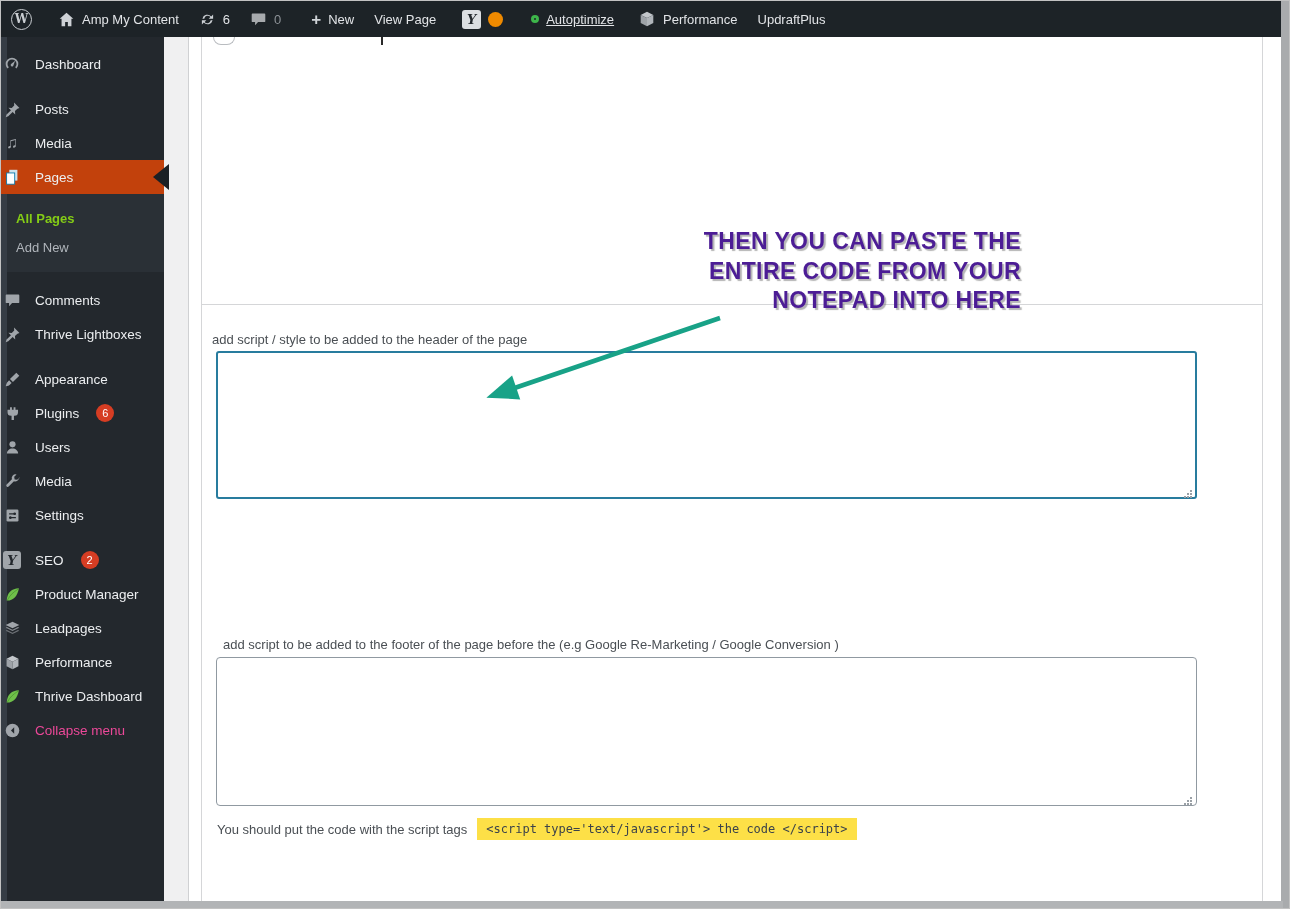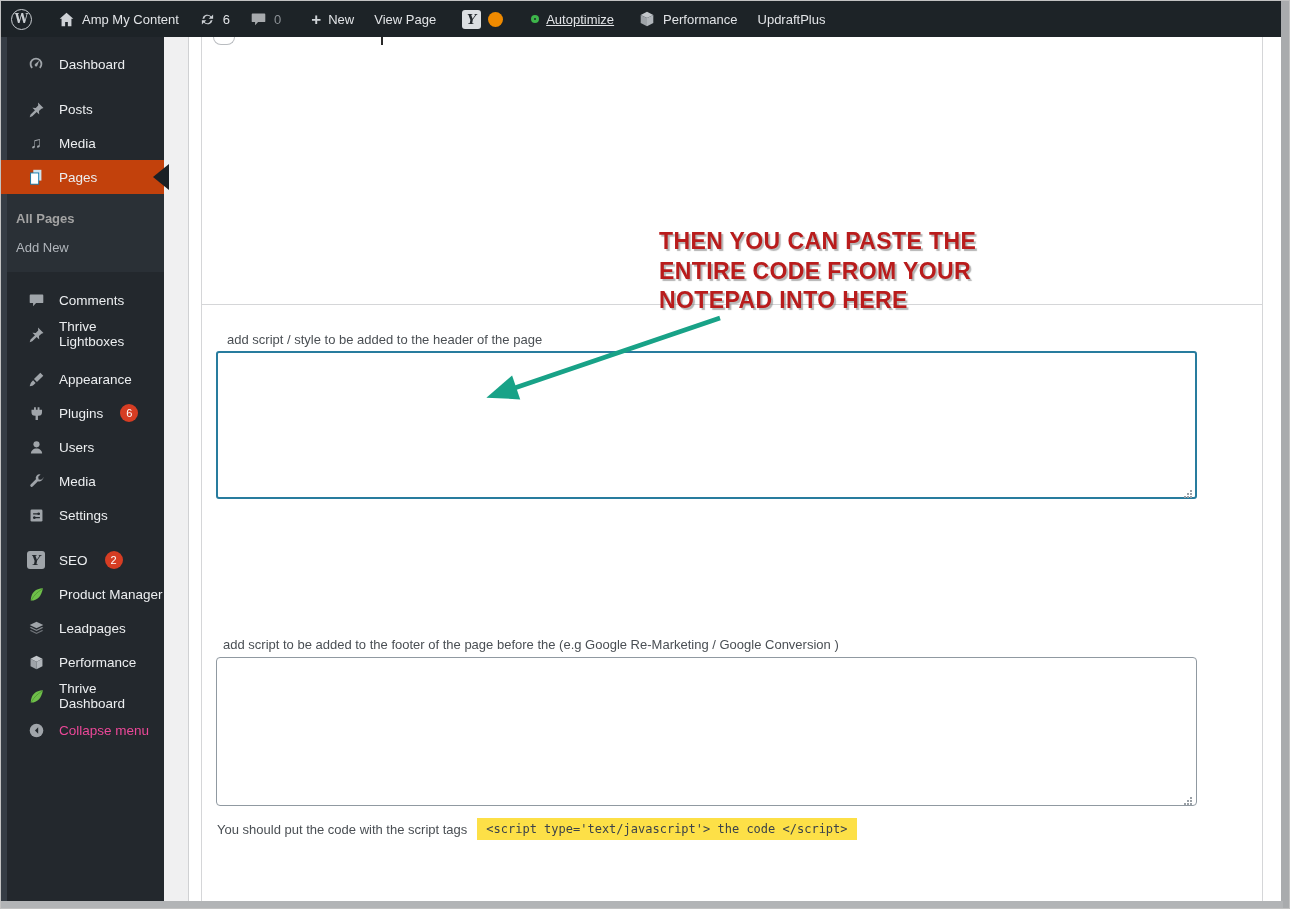--- a/index.html
+++ b/index.html
@@ -26,71 +26,71 @@
 
   
   .scroll-right { position:absolute; top:0; right:0; width:8px; height:909px; background:#a9abad; z-index:40; }
   .scroll-bottom { position:absolute; bottom:0; left:0; height:7px; width:1282px; background:#b2b4b6; z-index:40; }
 
   
   .sidebar { position:absolute; top:36px; left:0; bottom:7px; width:163px;
              background:#23282d; z-index:20; color:#eceef0; }
   .sidebar-edge { position:absolute; left:0; top:0; bottom:0; width:6px; background:#363d45; }
   .menu-item { position:relative; height:34px; display:flex; align-items:center;
-               padding-left:25px; gap:13px; font-size:13.5px; cursor:pointer; }
+               padding-left:1px; gap:13px; font-size:13.5px; cursor:pointer; }
   .menu-item .mi-icon { width:20px; height:20px; display:flex; align-items:center;
                         justify-content:center; color:#a0a5aa; font-size:16px; flex:0 0 20px; }
   .gap-top { margin-top:11px; }
   .first-gap { margin-top:10px; }
   .menu-item.active { background:#c2410c; }
   .menu-arrow { position:absolute; left:152px; top:50%; margin-top:-13px; width:0; height:0;
                 border-top:13px solid transparent; border-bottom:13px solid transparent;
                 border-right:16px solid #1b2025; z-index:25; }
   .submenu { background:#2a3036; padding:10px 0 10px 0; }
   .submenu-item { height:29px; display:flex; align-items:center; padding-left:15px;
                   font-size:13px; color:#b0b5bb; cursor:pointer; }
-  .submenu-item.current { color:#a3a3a3; font-weight:bold;align-items:center; }
+  .submenu-item.current { color:#84cc16; font-weight:bold;align-items:center; }
   .badge { min-width:18px; height:18px; border-radius:9px; background:#d63d23; color:#fff;
            font-size:11px; display:flex; align-items:center; justify-content:center;
            padding:0 5px; margin-left:4px; }
   .yoast-side { width:18px; height:18px; border-radius:3px; background:#a0a5aa; color:#23282d;
                 font-weight:bold; font-style:italic; font-size:13px; display:flex;
                 align-items:center; justify-content:center; font-family:"DejaVu Serif", serif; }
   .muted-label { color:#ec4899; }
 
   
   .content { position:absolute; left:163px; top:36px; right:8px; bottom:7px;
              background:#f0f0f1; overflow:hidden; }
   .panel { position:absolute; left:24px; top:0; right:0; bottom:0; background:#fff;
            border-left:1px solid #d0d1d3; }
   .box { position:absolute; background:#fff; border:1px solid #d5d6d8; }
   .box1 { left:12px; right:18px; top:-6px; height:288px; border-top:none; }
   .box2 { left:12px; right:18px; top:267px; bottom:-6px; border-bottom:none; }
 
   .field-label { position:absolute; font-size:13px; color:#4a4f54; white-space:nowrap; }
-  .lbl-header { left:25px; top:27px;text-align:center; }
+  .lbl-header { left:10px; top:27px;text-align:center; }
   .lbl-footer { left:21px; top:332px; }
 
   .ta-wrap { position:absolute; left:14px; width:981px; }
   .ta-header-wrap { top:46px; height:148px; }
   .ta-footer-wrap { top:352px; height:149px; }
   textarea { width:100%; height:100%; resize:none; background:#fff; outline:none;
              font-family:"DejaVu Sans Mono", monospace; font-size:13px; padding:6px; }
   .ta-header { border:2px solid #287c9e; border-radius:3px; }
   .ta-footer { border:1px solid #9099a1; border-radius:4px; }
   .grip { position:absolute; right:4px; bottom:4px; width:10px; height:10px; cursor:nwse-resize; }
 
   .hint-row { position:absolute; left:15px; top:513px; display:flex; align-items:center;
               font-size:13px; color:#4a4f54; white-space:nowrap; }
   .hint-code { margin-left:10px; background:#fde047; padding:4px 9px;
                font-family:"DejaVu Sans Mono", monospace; font-size:12px; color:#3c434a; }
 
   
-  .annotation { position:absolute; left:495px; top:190px; width:362px; text-align:left;
-                z-index:9; color:#b91c1c; font-weight:800; font-size:23px; line-height:29.5px;
+  .annotation { position:absolute; left:495px; top:190px; width:362px; text-align:right;
+                z-index:9; color:#4c1d95; font-weight:800; font-size:23px; line-height:29.5px;
                 letter-spacing:0.4px; text-shadow:2px 2px 1px rgba(120,120,120,0.55); }
   .arrow-svg { position:absolute; left:307px; top:272px; z-index:9; }
 
   
   .cut-chip { position:absolute; left:49px; top:0; width:22px; height:8px; background:#fff;
               border:1px solid #b9bcc0; border-top:none; border-radius:0 0 10px 10px; z-index:5; }
   .caret-tick { position:absolute; left:217px; top:0; width:2px; height:8px; background:#2a2a2a; z-index:5; }
 
   svg.icon { display:block; }
 </style>

